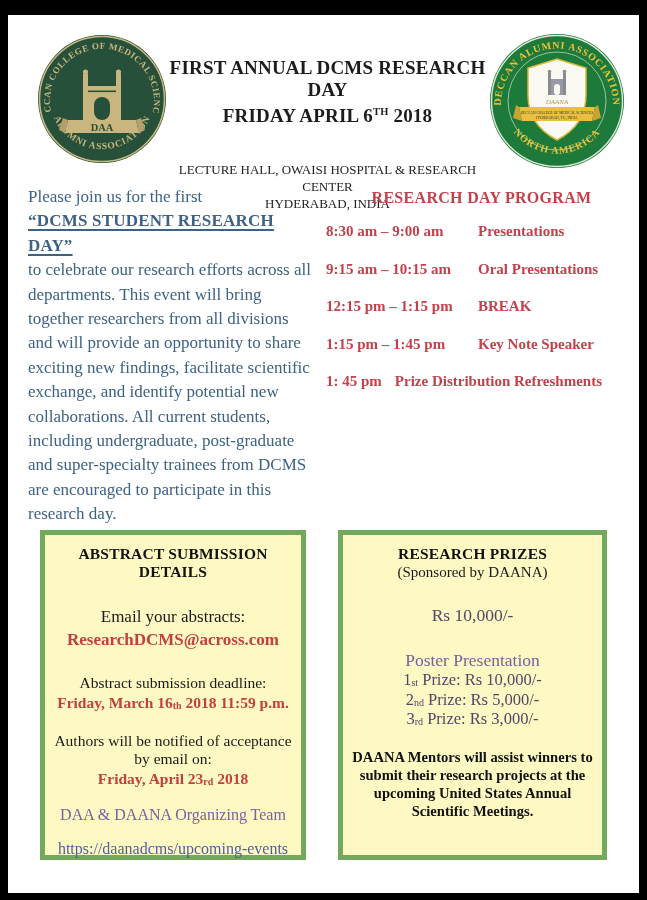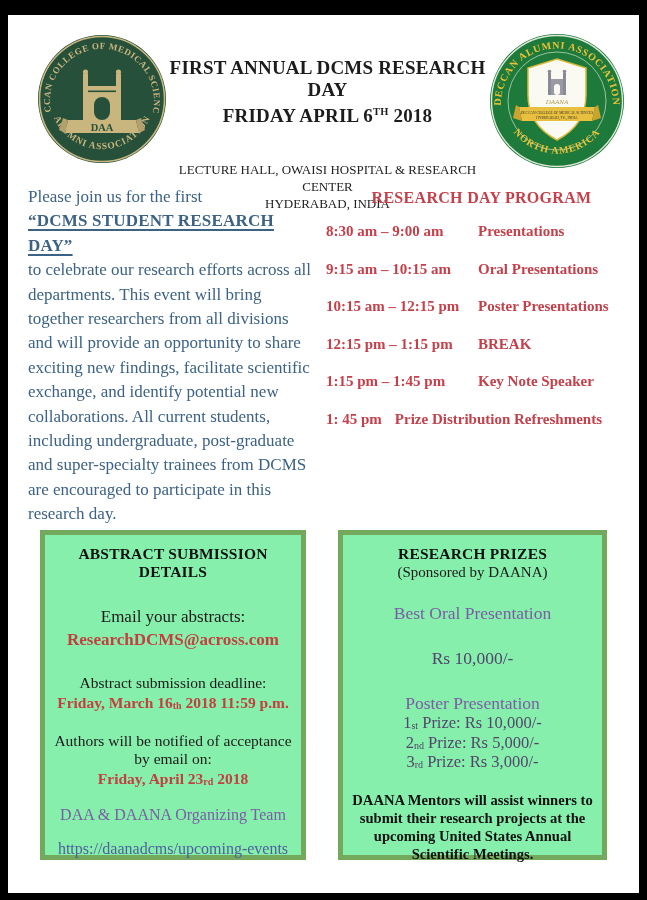--- a/index.html
+++ b/index.html
@@ -28,21 +28,21 @@
     text-decoration:underline; text-decoration-thickness:2px; text-underline-offset:3px;
   }
   .program-col { flex:1; padding-right:2px; }
   .program-title { text-align:center; color:#c4414b; font-weight:bold; font-size:16px; margin:4px 0 16px 0; letter-spacing:0.3px; }
   .program-row { color:#c4414b; font-weight:bold; font-size:15px; margin-bottom:20.5px; white-space:nowrap; }
   .program-row .time { display:inline-block; min-width:152px; }
   .program-row:last-child .time { min-width:0; margin-right:13px; }
 
   
   .boxes { display:flex; margin-left:32px; gap:32px; }
-  .gbox { border:5px solid #73a95c; background:#86efac; text-align:center; height:330px; padding:10px 8px; }
+  .gbox { border:5px solid #73a95c; background:#fef9c3; text-align:center; height:330px; padding:10px 8px; }
   .gbox.left { width:266px; }
   .gbox.right { width:269px; }
   .box-title { font-weight:bold; font-size:15.5px; color:#111; letter-spacing:0.2px; }
   .blk { color:#1a1a1a; }
   .red { color:#c24040; font-weight:bold; }
   .purple { color:#7b5da5; }
   .dkpurple { color:#53456b; }
   .link { color:#4f5f9e; text-decoration:none; }
   .ord { font-size:10px; position:relative; bottom:-1px; }
 
@@ -166,23 +166,20 @@
     <div class="program-col">
       <div class="program-title">RESEARCH DAY PROGRAM</div>
 
       <div class="program-row">
         <span class="time">8:30 am – 9:00 am</span><span class="act">Presentations</span>
       </div>
       <div class="program-row">
         <span class="time">9:15 am – 10:15 am</span><span class="act">Oral Presentations</span>
       </div>
       <div class="program-row">
-        <span class="time">10:15 am – 12:15 pm</span><span class="act">Poster Presentations</span>
-      </div>
-      <div class="program-row">
         <span class="time">12:15 pm – 1:15 pm</span><span class="act">BREAK</span>
       </div>
       <div class="program-row">
         <span class="time">1:15 pm – 1:45 pm</span><span class="act">Key Note Speaker</span>
       </div>
       <div class="program-row">
         <span class="time">1: 45 pm</span><span class="act">Prize Distribution Refreshments</span>
       </div>
     </div>
   </div>
@@ -208,21 +205,20 @@
 
       <div class="ab-link">
         <a href="#" class="link">https://daanadcms/upcoming-events</a>
       </div>
     </div>
 
     <div class="gbox right">
       <div class="box-title">RESEARCH PRIZES</div>
       <div class="pr-subtitle blk">(Sponsored by DAANA)</div>
 
-      <div class="pr-best purple">Best Oral Presentation</div>
       <div class="pr-amount dkpurple">Rs 10,000/-</div>
 
       <div class="pr-poster purple">Poster Presentation</div>
 
       <div class="pr-line dkpurple"><span>1</span><span class="ord">st</span><span> Prize: Rs 10,000/-</span></div>
       <div class="pr-line dkpurple"><span>2</span><span class="ord">nd</span><span> Prize: Rs 5,000/-</span></div>
       <div class="pr-line dkpurple"><span>3</span><span class="ord">rd</span><span> Prize: Rs 3,000/-</span></div>
 
       <div class="pr-note">DAANA Mentors will assist winners to submit their research projects at the upcoming United States Annual Scientific Meetings.</div>
     </div>

